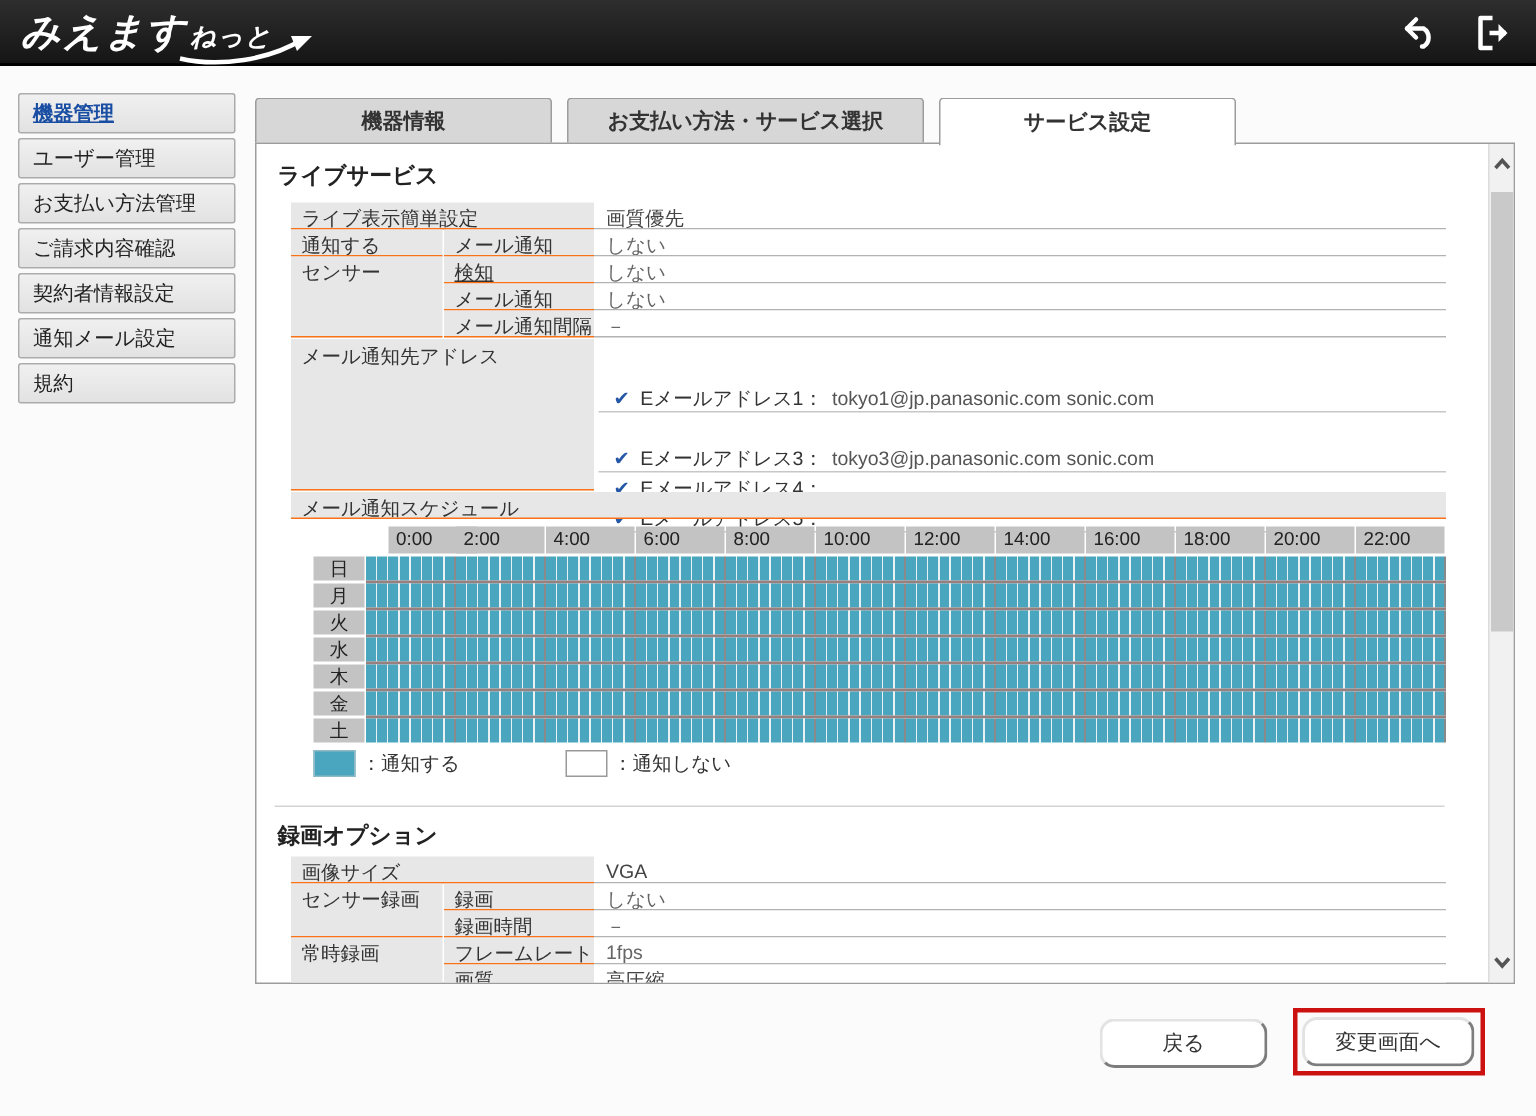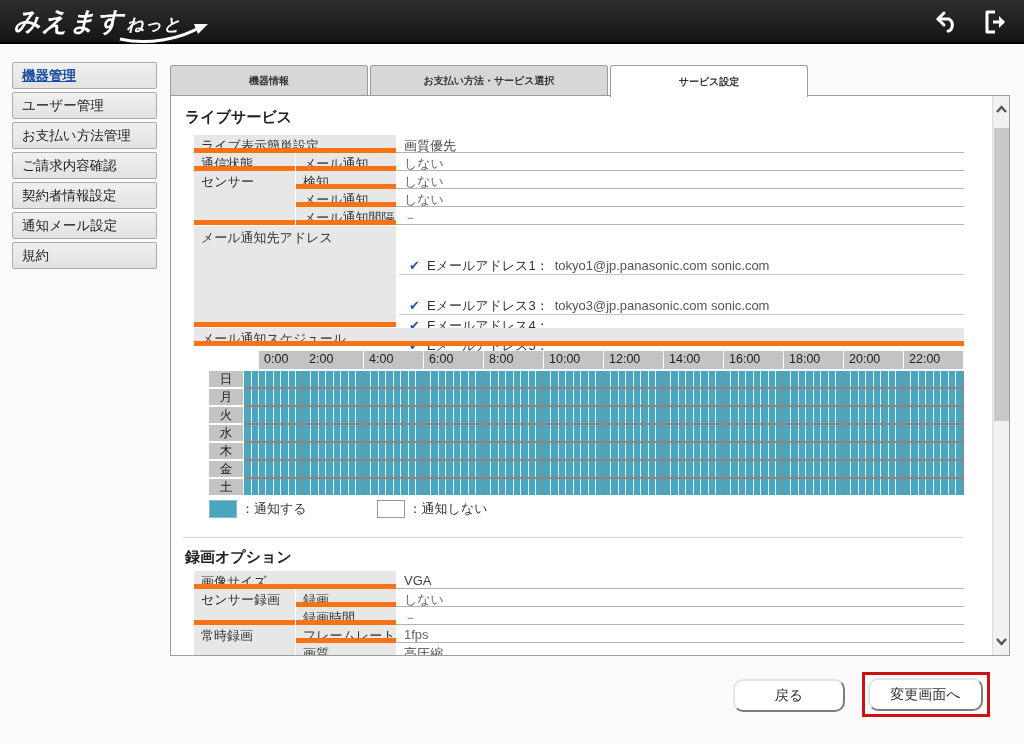--- a/index.html
+++ b/index.html
@@ -32,39 +32,39 @@
     font-size:13.5px; color:#222; line-height:25px; padding-left:9px;
     cursor:pointer; overflow:hidden; white-space:nowrap;
   }
   .side-btn.active { color:#1a4ea3; text-decoration:underline; font-weight:bold; }
 
   
   .tabs { position:absolute; left:170px; top:65px; height:31px; display:flex; }
   .tab {
     height:31px; border:1px solid #9c9c9c; border-bottom:none;
     border-radius:3px 3px 0 0; background:#d7d7d7;
-    font-size:10px; font-weight:bold; color:#333;
+    font-size:14px; font-weight:bold; color:#333;
     display:flex; align-items:center; justify-content:center; cursor:pointer;
-    margin-right:2px;
+    margin-right:10px;
   }
   .tab.t1 { width:198px; } .tab.t2 { width:238px; } .tab.t3 { width:198px; }
   .tab.active { background:#fff; height:32px; z-index:3; }
 
   
   .panel {
     position:absolute; left:170px; top:95px; width:840px; height:561px;
     background:#fff; border:1px solid #9c9c9c; overflow:hidden;
   }
   .panel-inner { position:absolute; left:0; top:0; width:820px; height:561px; }
   .sec-title { position:absolute; font-size:15px; font-weight:bold; color:#222; }
 
   
   .lbl {
     position:absolute; background:#e7e7e7; font-size:13px; color:#333;
-    padding:2px 0 0 7px; border-bottom:5px solid #f97316; overflow:hidden;
+    padding:2px 0 0 7px; border-bottom:1px solid #f97316; overflow:hidden;
   }
   .val {
     position:absolute; background:#fff; font-size:13px; color:#666;
     padding:2px 0 0 8px; border-bottom:1px solid #b3b3b3; overflow:hidden;
   }
   .mailrow { position:absolute; border-bottom:1px solid #c7c7c7; font-size:13px;
              color:#444; padding:2px 0 0 10px;margin-top:28px; }
   .chk { color:#2458a6; font-weight:bold; margin-right:7px; font-size:13px; }
   .mailname { color:#333; margin-right:6px; }
   .mailval { color:#555; }
@@ -155,21 +155,21 @@
 </div>
 
 <div class="panel">
   <div class="panel-inner">
 
     <div class="sec-title" style="left:14px; top:12px;">ライブサービス</div>
 
     <div class="lbl" style="left:23px; top:39px; width:202px; height:18px;">ライブ表示簡単設定</div>
     <div class="val" style="left:225px; top:39px; width:568px; height:18px; color:#444;">画質優先</div>
 
-    <div class="lbl" style="left:23px; top:57px; width:101px; height:18px;">通信状態</div>
+    <div class="lbl" style="left:23px; top:57px; width:101px; height:18px;">通知する</div>
     <div class="lbl" style="left:125px; top:57px; width:100px; height:18px;">メール通知</div>
     <div class="val" style="left:225px; top:57px; width:568px; height:18px;">しない</div>
 
     <div class="lbl" style="left:23px; top:75px; width:101px; height:54px;">センサー</div>
     <div class="lbl" style="left:125px; top:75px; width:100px; height:18px;text-decoration:underline;">検知</div>
     <div class="val" style="left:225px; top:75px; width:568px; height:18px;">しない</div>
 
     <div class="lbl" style="left:125px; top:93px; width:100px; height:18px;">メール通知</div>
     <div class="val" style="left:225px; top:93px; width:568px; height:18px;">しない</div>
 

